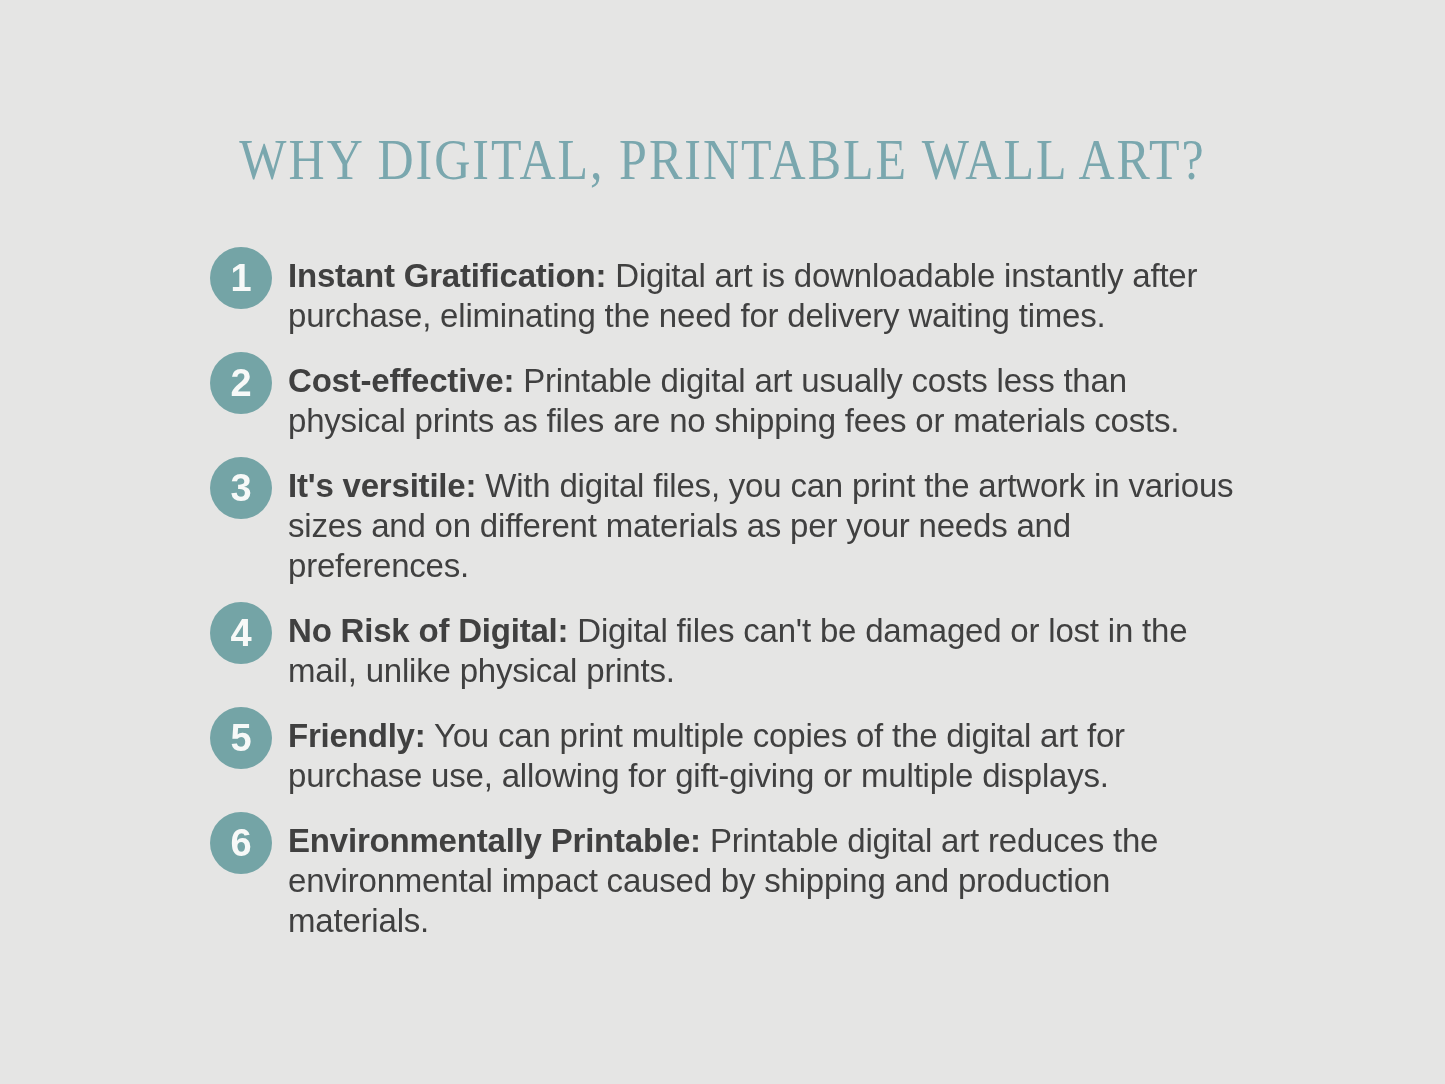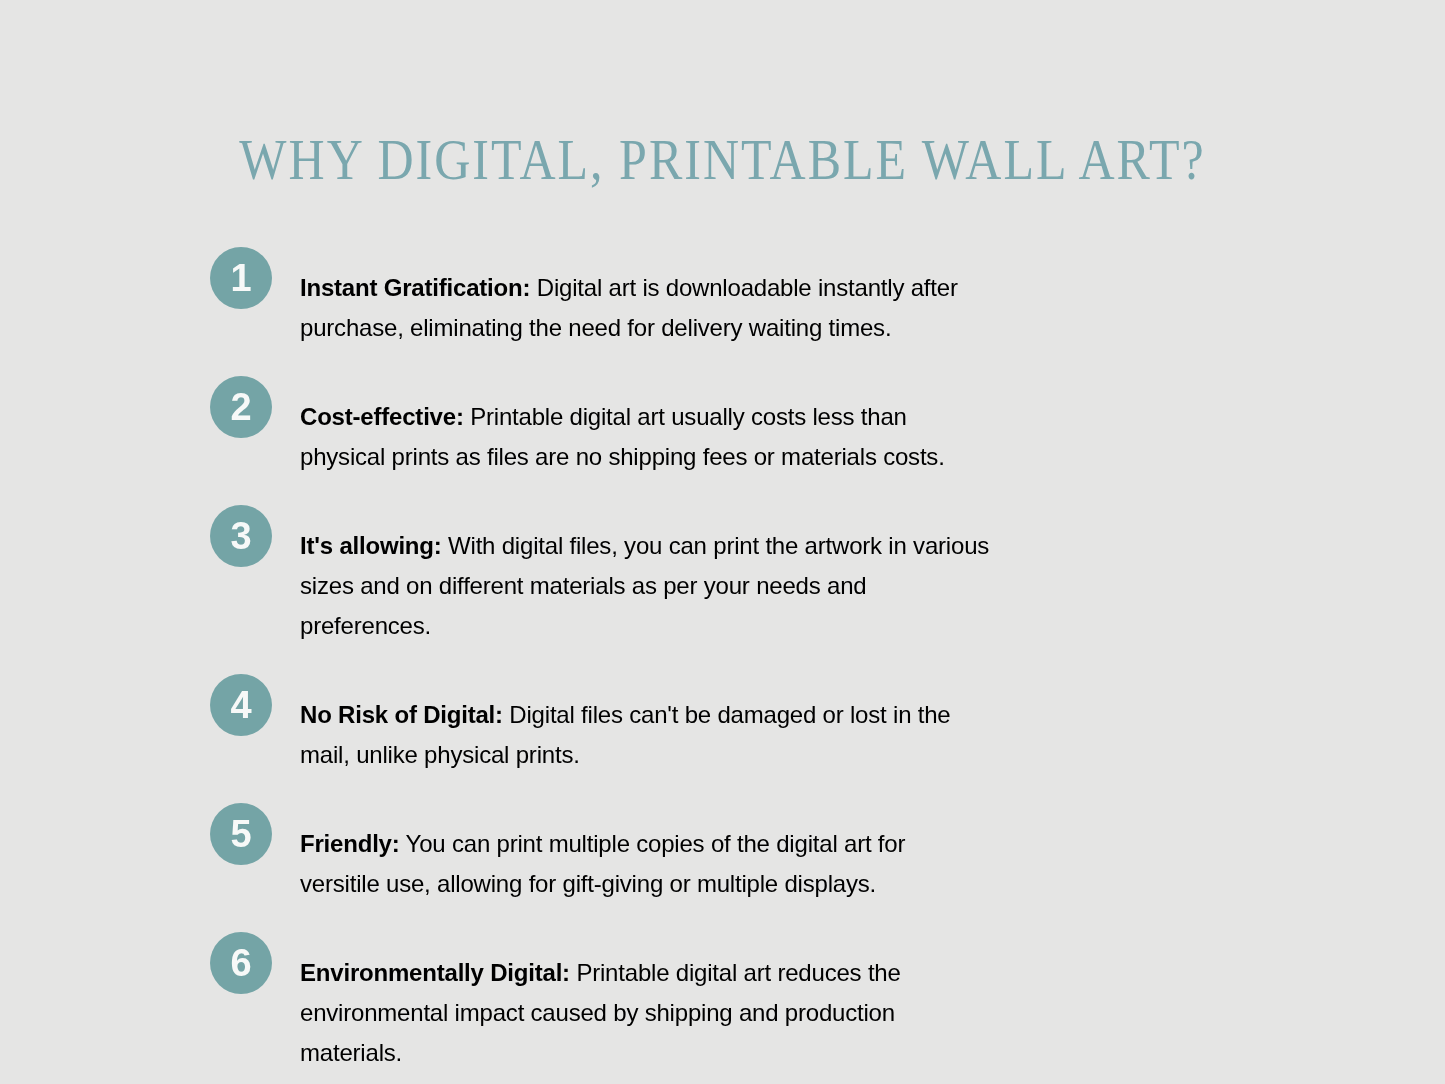--- a/index.html
+++ b/index.html
@@ -48,24 +48,24 @@
     color: #f7f9f8;
     display: flex;
     align-items: center;
     justify-content: center;
     font-size: 38px;
     font-weight: 700;
     margin-top: -9px;
     box-sizing: border-box;
   }
   .text {
-    margin: 12px;
-    font-size: 24px;
+    margin: 0;
+    font-size: 33px;
     line-height: 40px;
-    color: #000000;
+    color: #404040;
     letter-spacing: -0.2px;
     white-space: pre-line;
   }
   .label { font-weight: 700; }
 </style>
 </head>
 <body>
 
 <div class="canvas">
 
@@ -80,38 +80,38 @@
     </div>
 
     <div class="item">
       <div class="num">2</div>
       <p class="text"><span class="label">Cost-effective:</span> <span class="desc">Printable digital art usually costs less than
 physical prints as files are no shipping fees or materials costs.</span></p>
     </div>
 
     <div class="item">
       <div class="num">3</div>
-      <p class="text"><span class="label">It's allowing:</span> <span class="desc">With digital files, you can print the artwork in various
+      <p class="text"><span class="label">It's versitile:</span> <span class="desc">With digital files, you can print the artwork in various
 sizes and on different materials as per your needs and
 preferences.</span></p>
     </div>
 
     <div class="item">
       <div class="num">4</div>
       <p class="text"><span class="label">No Risk of Digital:</span> <span class="desc">Digital files can't be damaged or lost in the
 mail, unlike physical prints.</span></p>
     </div>
 
     <div class="item">
       <div class="num">5</div>
       <p class="text"><span class="label">Friendly:</span> <span class="desc">You can print multiple copies of the digital art for
-versitile use, allowing for gift-giving or multiple displays.</span></p>
+purchase use, allowing for gift-giving or multiple displays.</span></p>
     </div>
 
     <div class="item">
       <div class="num">6</div>
-      <p class="text"><span class="label">Environmentally Digital:</span> <span class="desc">Printable digital art reduces the
+      <p class="text"><span class="label">Environmentally Printable:</span> <span class="desc">Printable digital art reduces the
 environmental impact caused by shipping and production
 materials.</span></p>
     </div>
 
   </div>
 </div>
 
 </body></html>

